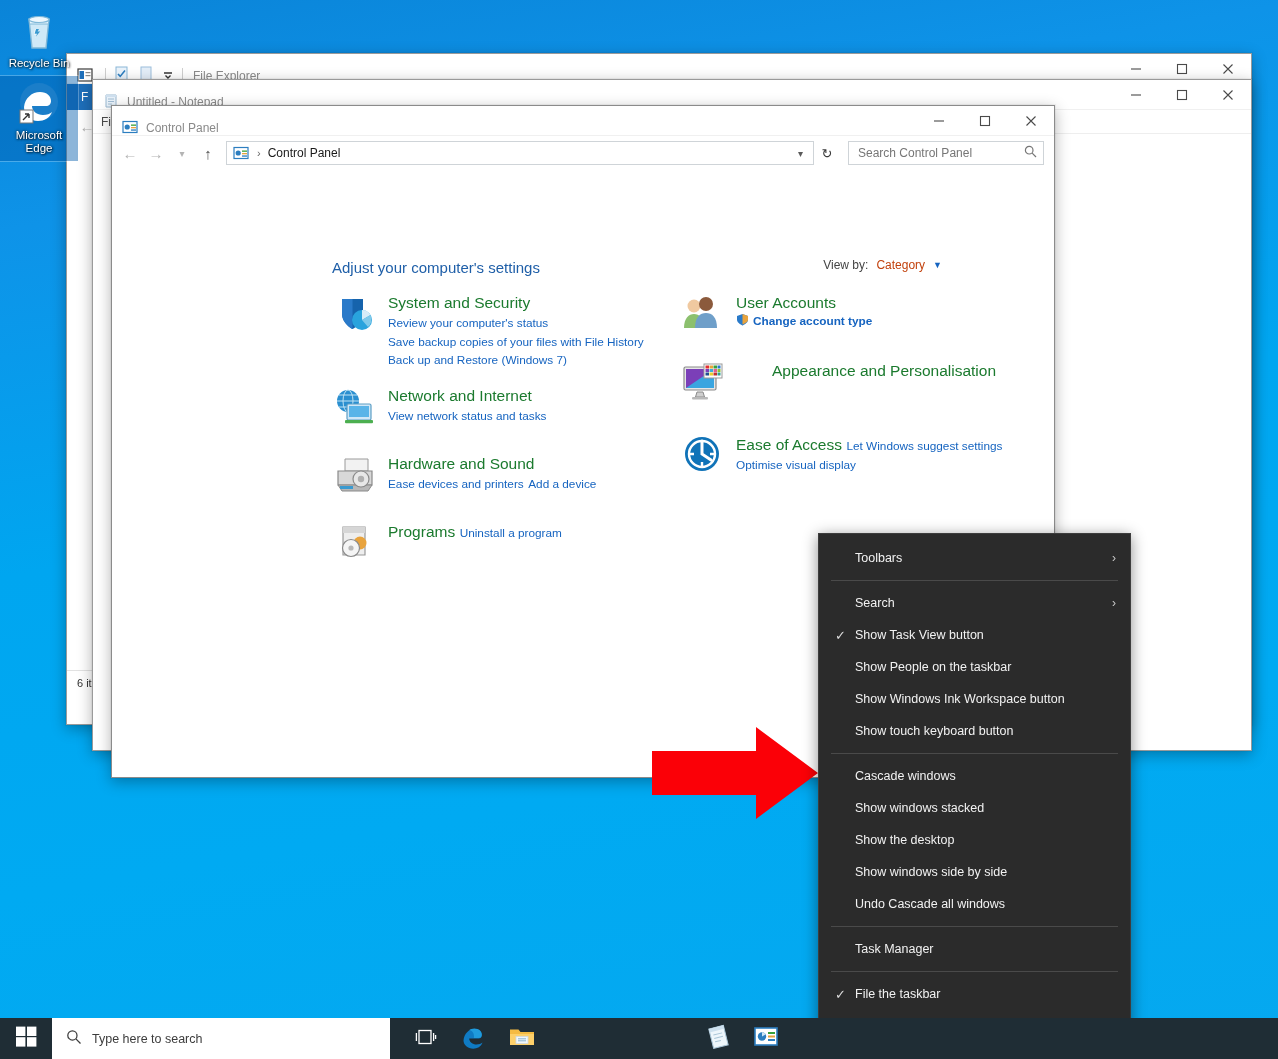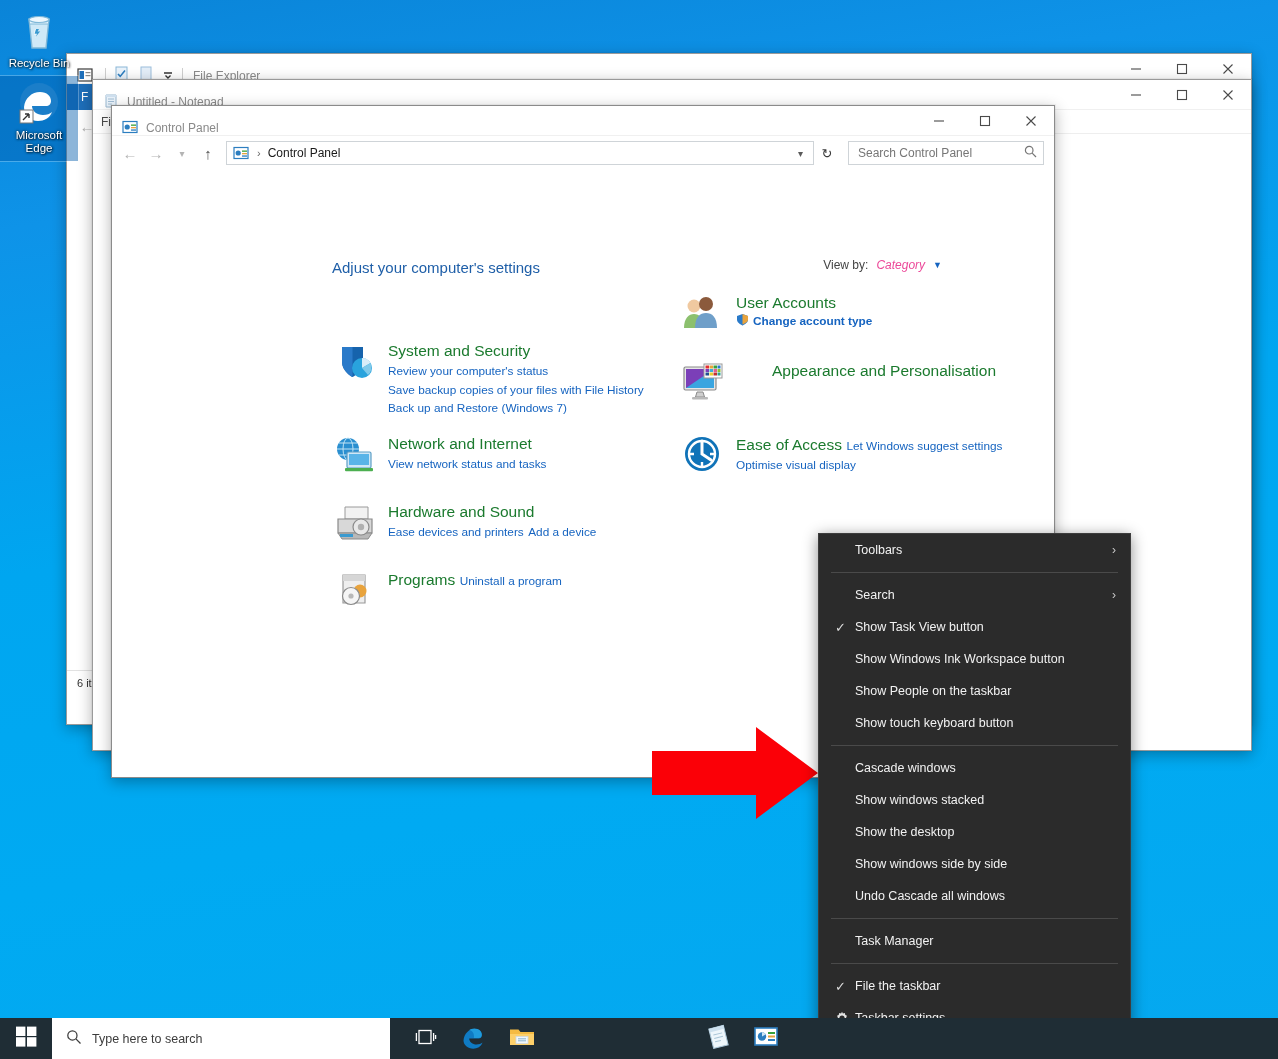--- a/index.html
+++ b/index.html
@@ -104,43 +104,43 @@
     font-size: 12px; color: #767676;
   }
   .search-box .sq { flex: 1; }
 
   #cp .cp-content { height: calc(100% - 64px); background: #fff; position: relative; padding: 0; }
   .cp-head { position: absolute; left: 220px; top: 80px; font-size: 15px; color: #1f5fa8; margin-top: 9px; }
   .viewby {
     position: absolute; right: 112px; top: 88px; font-size: 12px; color: #444;
     display: flex; align-items: center; gap: 8px;
   }
-  .viewby .vb-val { color: #ec4899; font-style: italic; }
+  .viewby .vb-val { color: #c2410c; }
   .viewby .vb-caret { color: #1664c0; font-size: 9px; }
 
   .cp-col { position: absolute; top: 122px; }
-  .cp-col.left { left: 220px; width: 330px; margin-top: 48px; }
+  .cp-col.left { left: 220px; width: 330px; }
   .cp-col.right { left: 568px; width: 380px; }
   .cat { display: flex; margin-bottom: 16px; }
   .cat .ic { width: 56px; flex: none; position: relative; height: 52px; }
   .cat .tx { padding-top: 1px; }
   .cat .ct { font-size: 15.5px; color: #1b7a2e; line-height: 20px; margin-bottom: 2px; }
   .cat .cl { font-size: 11.8px; color: #1664c0; line-height: 15.5px; white-space: nowrap; }
   .cat .cl.shield { display: flex; align-items: center; gap: 4px; font-weight: bold; }
 
   
   #arrow { position: absolute; left: 652px; top: 727px; width: 166px; height: 92px; z-index: 40; }
 
   
   #ctx {
     position: absolute; left: 818px; top: 533px; width: 313px; height: 497px;
     background: #2b2b2b; color: #fff; z-index: 50;
     border: 1px solid #3d3d3d;
     box-shadow: 0 3px 14px rgba(0,0,0,.45);
-    padding: 0 0 4px;
+    padding: 8px 0 4px;
     font-size: 12.5px;
   }
   .mi {
     height: 32px; display: flex; align-items: center; position: relative;
     padding-left: 16px;
   }
   .mi .mi-check { width: 20px; flex: none; display: flex; align-items: center; color: #dcdcdc; font-size: 13px; }
   .mi .mi-gear { width: 20px; flex: none; display: flex; align-items: center; color: #e4e4e4; }
   .mi .mi-label { flex: 1; color: #f2f2f2; }
   .mi .mi-arrow { position: absolute; right: 14px; color: #c8c8c8; font-size: 12px; }
@@ -528,26 +528,26 @@
     <span class="mi-arrow">›</span>
   </div>
 
   <div class="mi">
     <span class="mi-check">✓</span>
     <span class="mi-label">Show Task View button</span>
   </div>
 
   <div class="mi">
     <span class="mi-check"></span>
+    <span class="mi-label">Show People on the taskbar</span>
+  </div>
+
+  <div class="mi">
+    <span class="mi-check"></span>
     <span class="mi-label">Show Windows Ink Workspace button</span>
-  </div>
-
-  <div class="mi">
-    <span class="mi-check"></span>
-    <span class="mi-label">Show People on the taskbar</span>
   </div>
 
   <div class="mi">
     <span class="mi-check"></span>
     <span class="mi-label">Show touch keyboard button</span>
   </div>
 
   <div class="msep"></div>
 
   <div class="mi">

